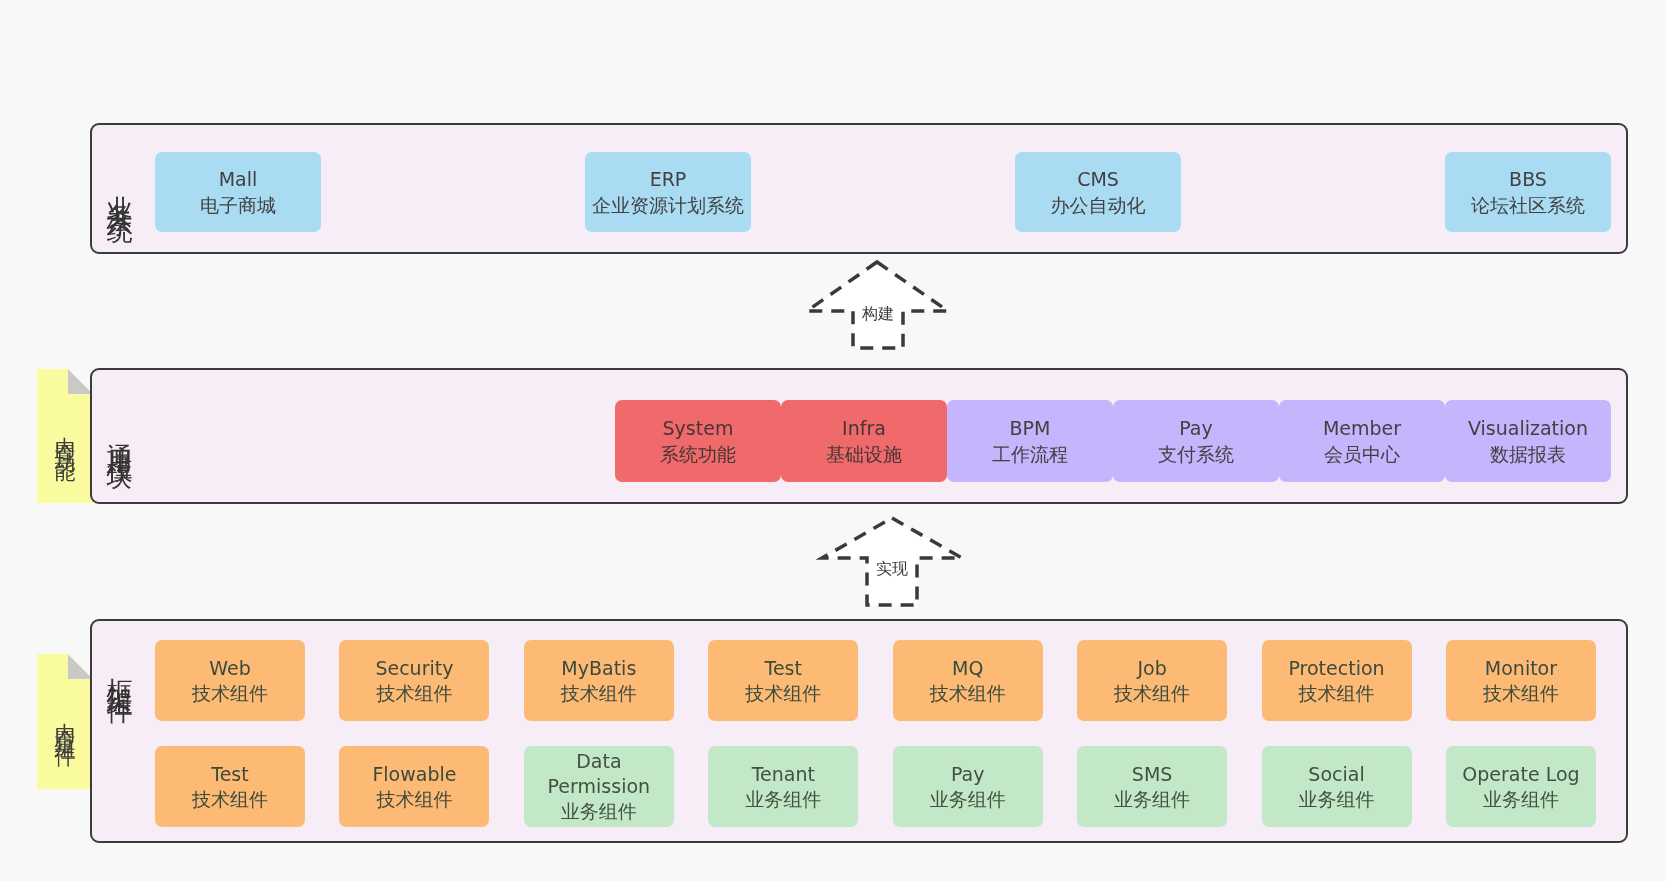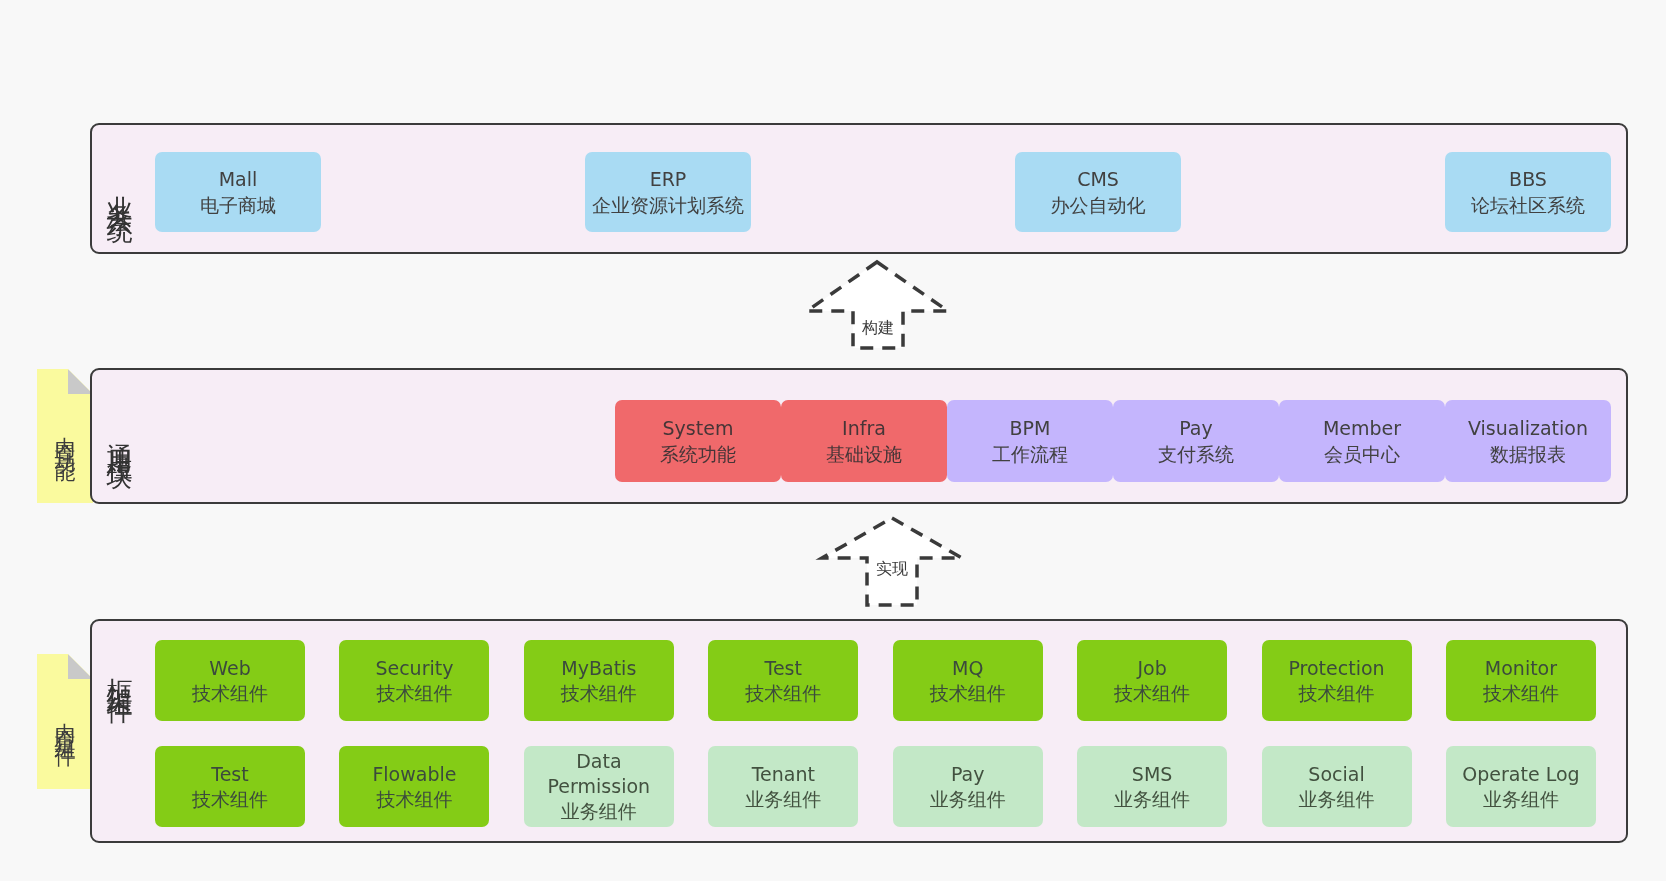--- a/index.html
+++ b/index.html
@@ -36,21 +36,21 @@
   .node{
     width:166px;border-radius:7px;
     display:flex;flex-direction:column;align-items:center;justify-content:center;
     text-align:center;font-size:19px;line-height:26px;
   }
   .layer-3 .node{width:150px;line-height:25px;}
   .layer-3 .node .b-title{max-width:118px;}
   .blue{background:#a9dbf3;}
   .red{background:#f0696b;color:#463537;}
   .pink{background:#c4b5fd;}
-  .green{background:#84cc16;color:#3b4a3d;}
+  .green{background:#fdba74;color:#3b4a3d;}
   .lightgreen{background:#c3e8c7;color:#42513f;}
   
   .note{
     position:absolute;width:56px;background:#fafa9e;z-index:1;
     display:flex;align-items:center;justify-content:center;
   }
   .note-1{left:37px;top:369px;height:134px;}
   .note-2{left:37px;top:654px;height:135px;}
   .note{clip-path:polygon(0 0,calc(100% - 25px) 0,100% 25px,100% 100%,0 100%);}
   .note-fold{
@@ -62,21 +62,21 @@
     font-size:21px;letter-spacing:8px;color:#3c3c3c;white-space:nowrap;
   }
   
   .arrow{position:absolute;z-index:1;}
   .arrow-1{left:800px;top:256px;}
   .arrow-2{left:815px;top:512px;}
   .arrow-label{
     position:absolute;width:70px;text-align:center;
     font-size:16px;color:#3a3a3a;z-index:3;
   }
-  .arrow-label-1{left:843px;top:318px;}
+  .arrow-label-1{left:843px;top:304px;}
   .arrow-label-2{left:857px;top:559px;}
 </style>
 </head>
 <body>
 
 <div class="layer layer-1">
   <div class="layer-label">业务系统</div>
   <div class="boxes">
     <div class="node blue">
       <div class="b-title">Mall</div>

